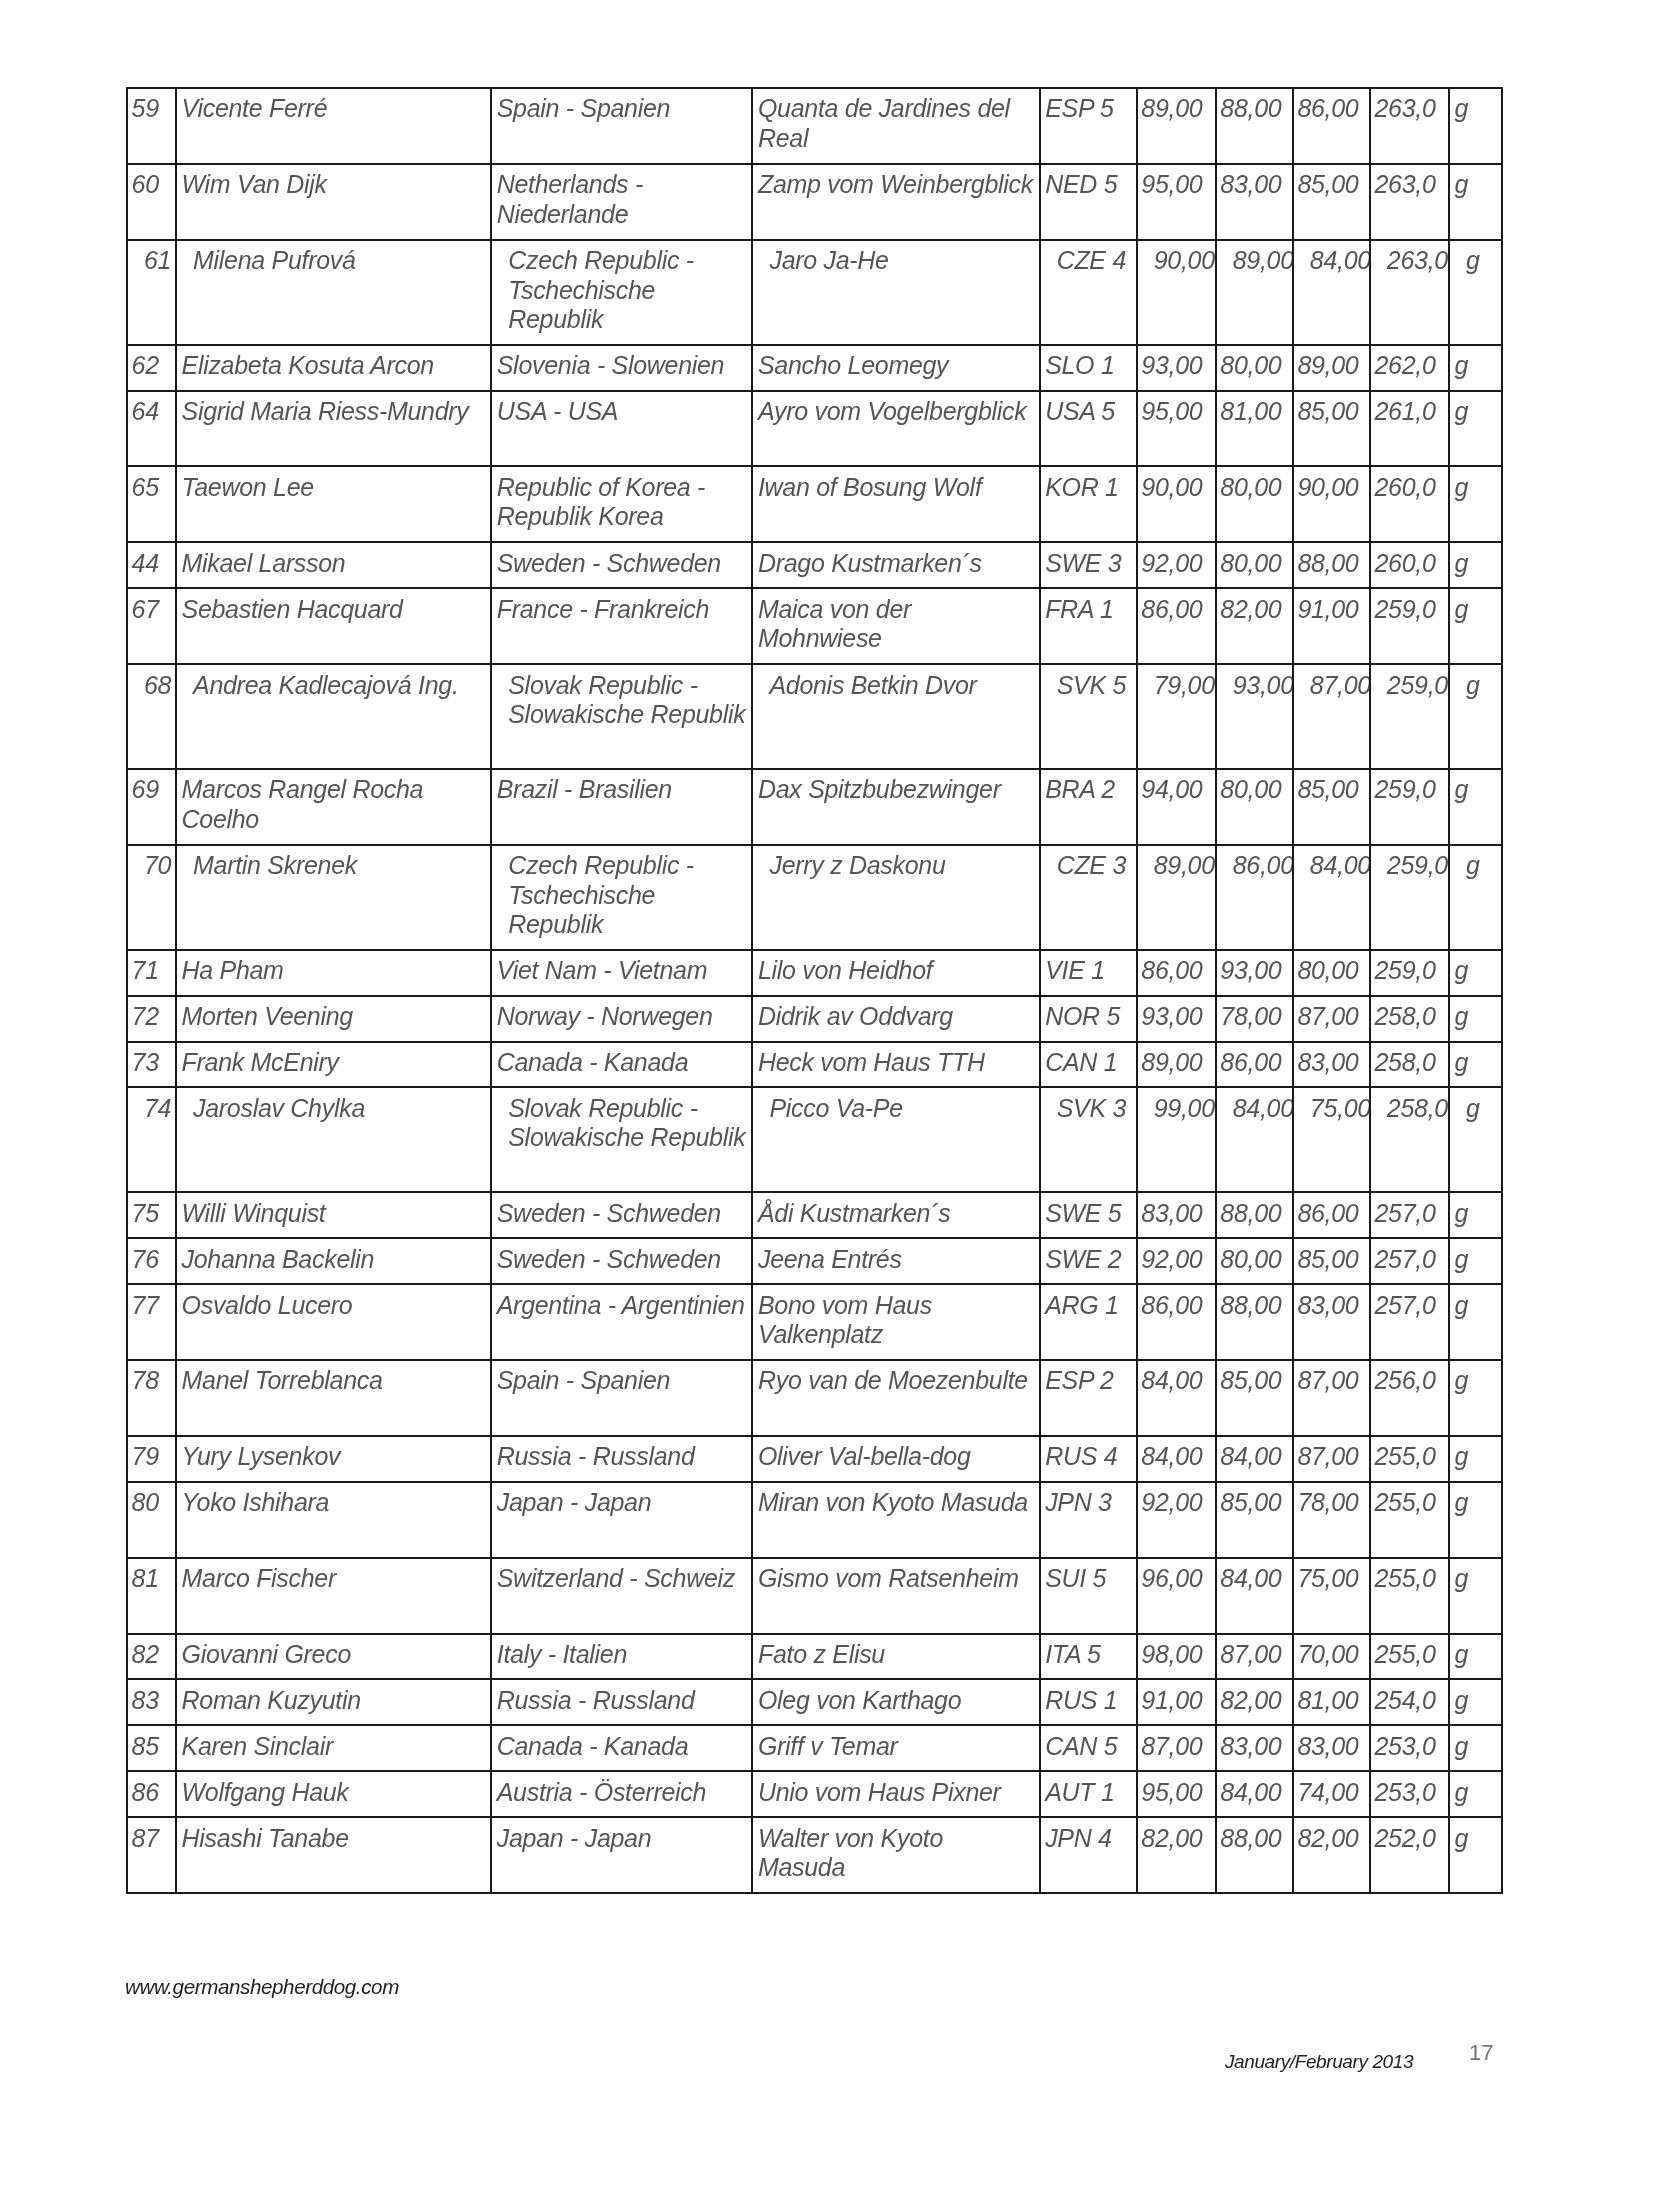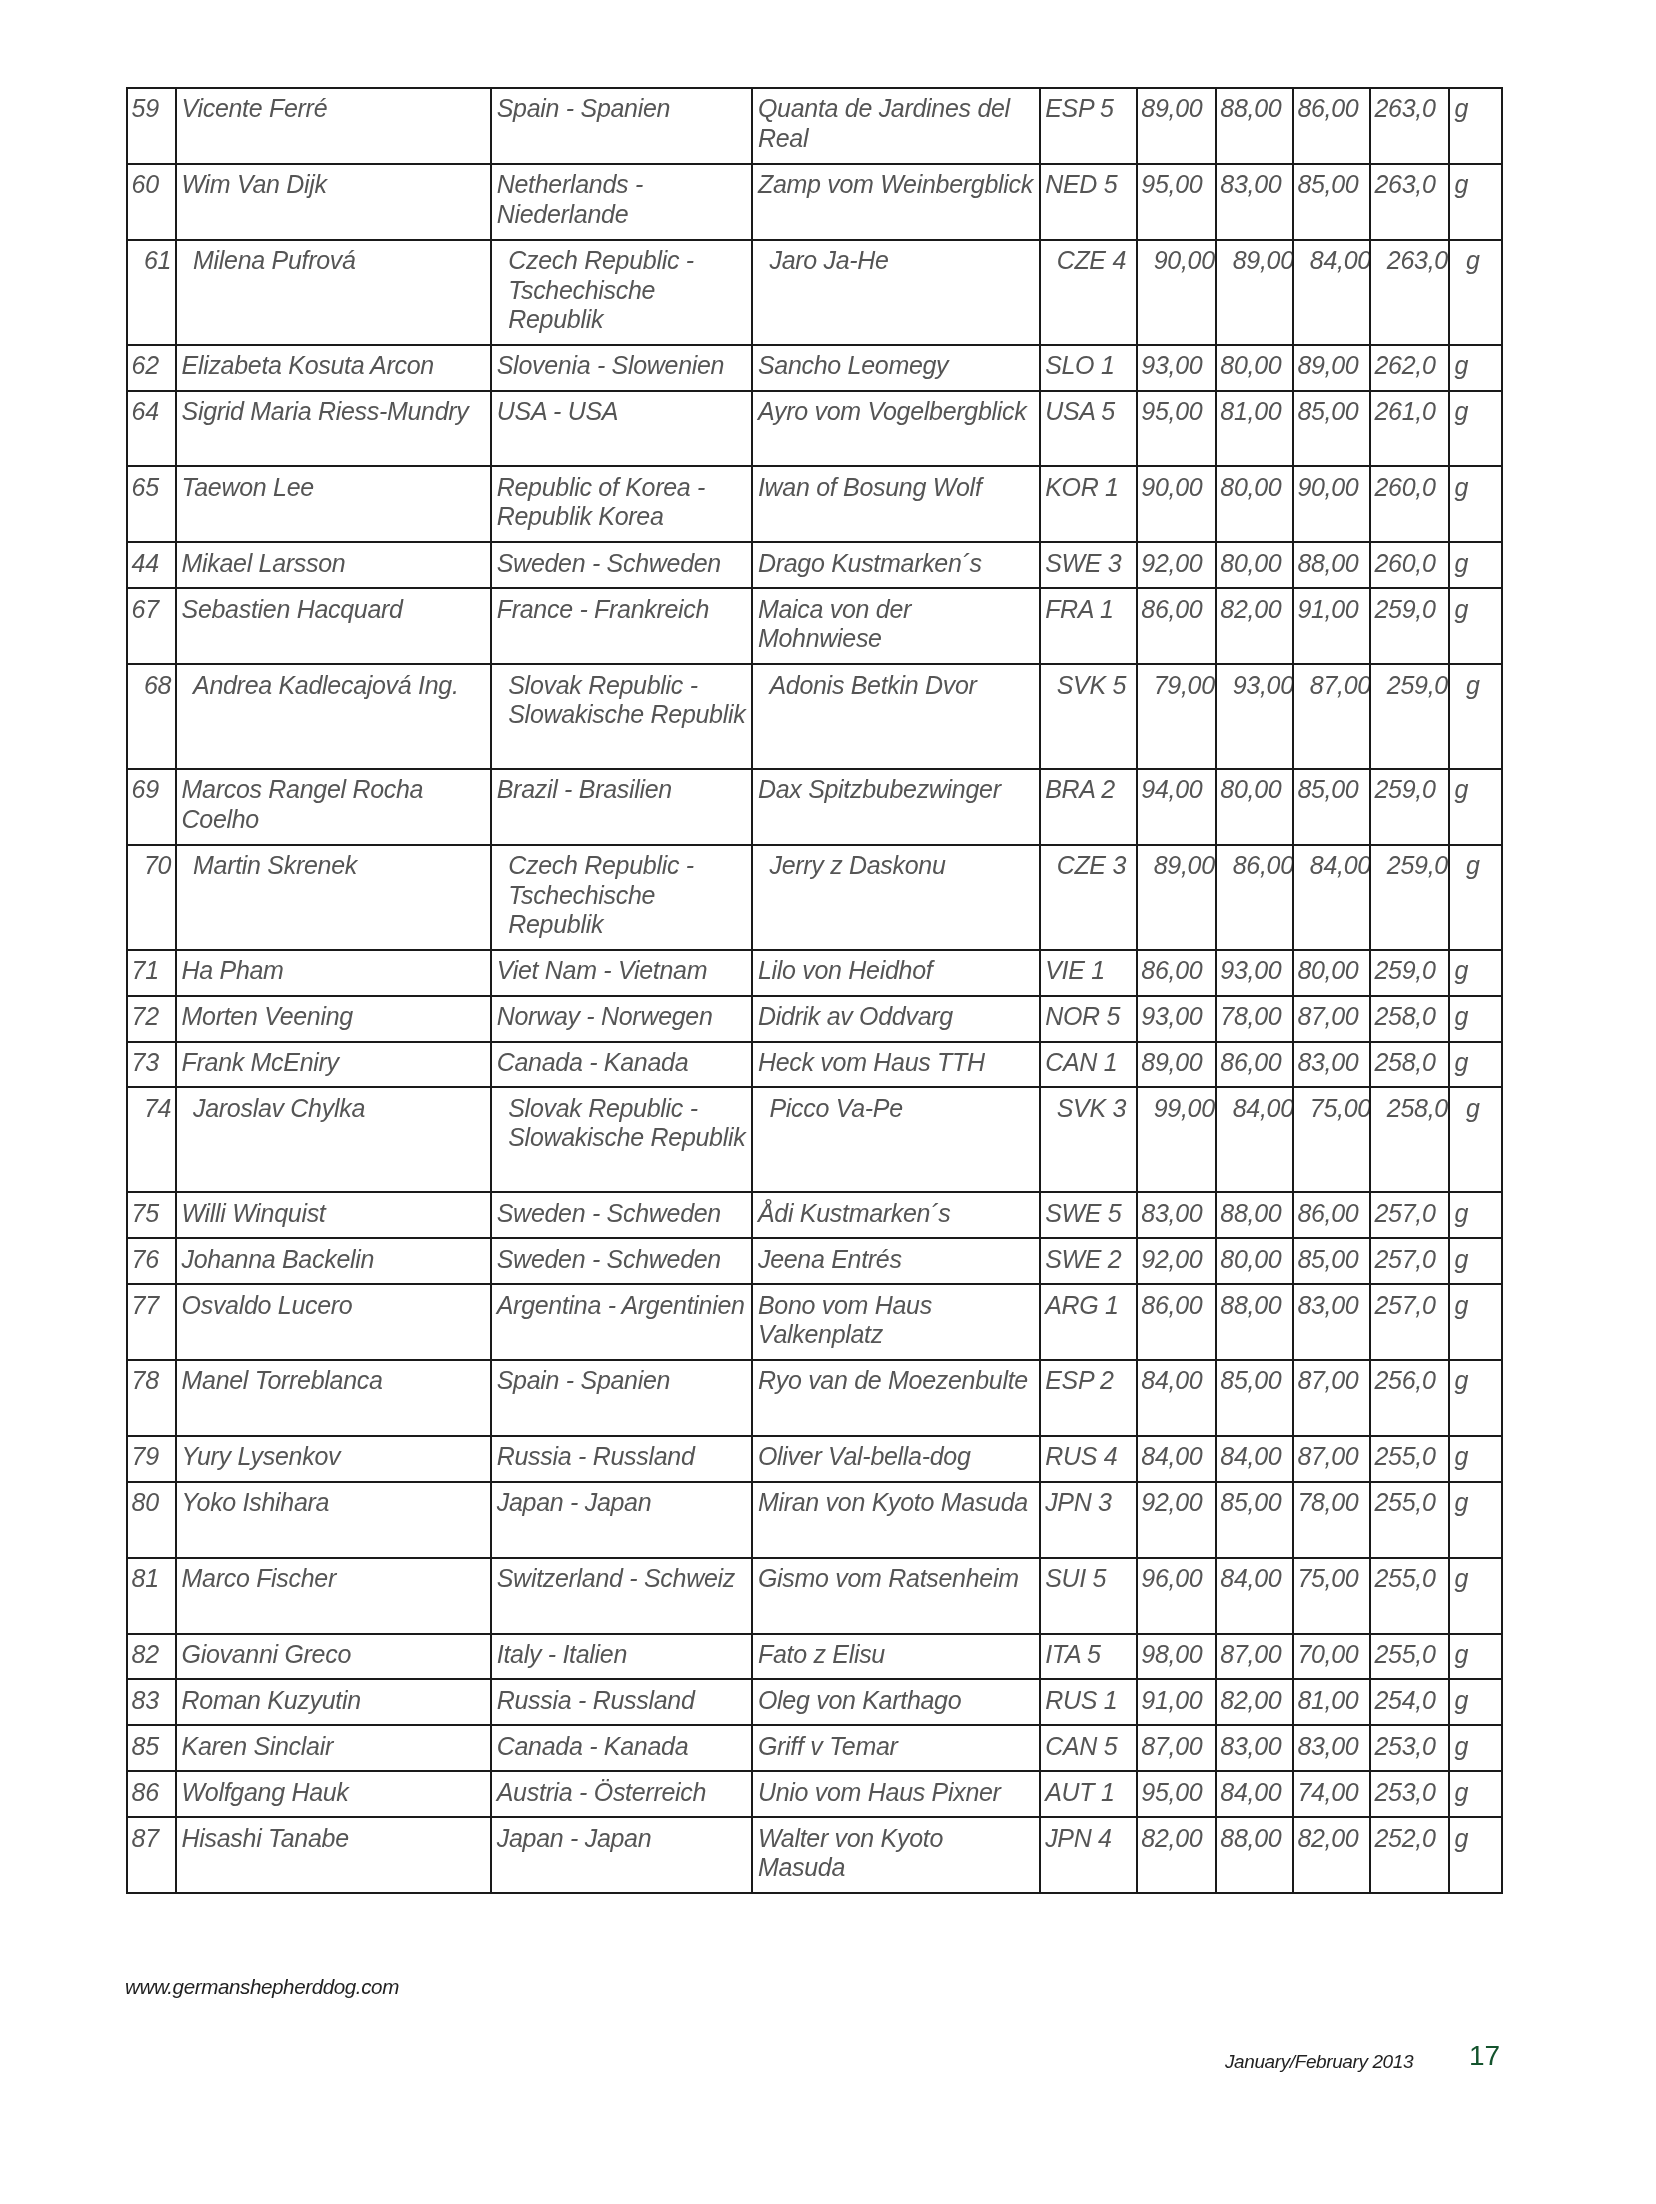--- a/index.html
+++ b/index.html
@@ -5,21 +5,21 @@
   html, body { margin:0; padding:0; background:#ffffff; }
   body { width:1657px; height:2205px; position:relative; overflow:hidden; font-family:"Liberation Sans", sans-serif; }
   .tbl { position:absolute; left:126px; top:87px; border-collapse:collapse; table-layout:fixed; width:1377px;font-style:italic; }
   .tbl td { border:2.7px solid #1a1a1a; vertical-align:top; padding:5.4px 2.7px 4.5px 4.5px; font-size:25px; line-height:29.6px; color:#555555; letter-spacing:-0.3px; overflow:hidden; }
   .tbl td.num { padding-left:3.6px; }
   .tbl tr.l1 td { height:34px; }
   .tbl tr.l2 td { height:64px; }
   .tbl tr.l3 td { height:93px;padding-left:16px; }
   .footer-url { position:absolute; left:125px; top:1975px; font-size:20.6px; font-style:italic; color:#222; letter-spacing:-0.4px; }
   .footer-date { position:absolute; left:1205px; top:2051px; font-size:19px; font-style:italic; color:#222; letter-spacing:-0.4px;margin-left:20px; }
-  .footer-page { position:absolute; left:1469px; top:2040px; font-size:28px; color:#14532d; }
+  .footer-page { position:absolute; left:1469px; top:2040px; font-size:22px; color:#737373; }
 </style>
 </head>
 <body>
 
 <table class="tbl">
   <colgroup>
     <col style="width:49px">
       <col style="width:315px">
       <col style="width:261px">
       <col style="width:287px">

